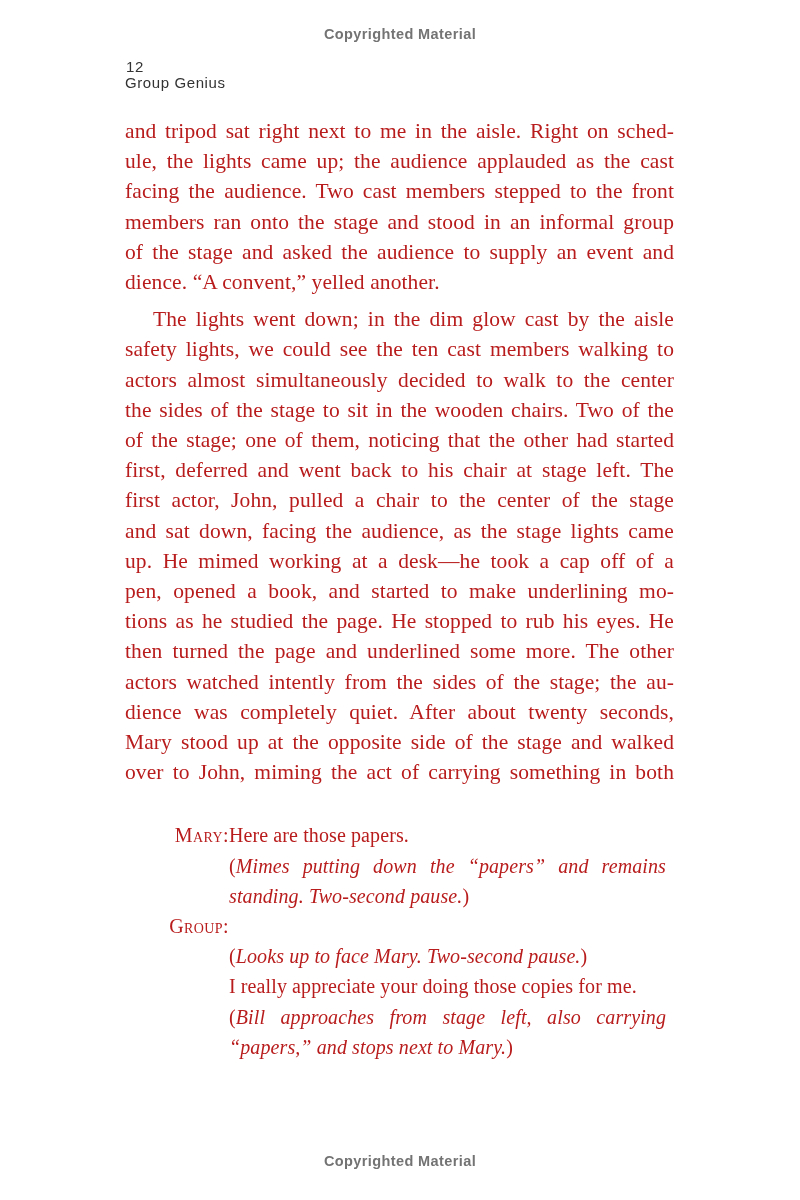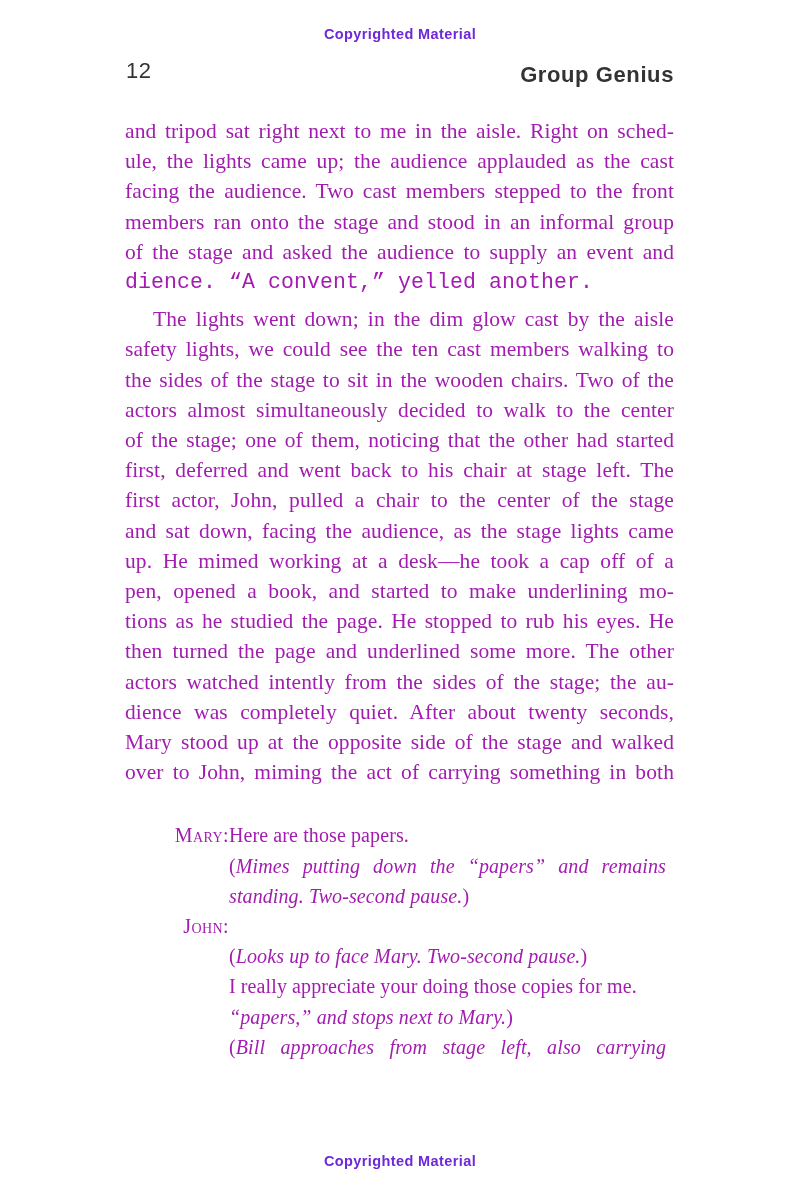--- a/index.html
+++ b/index.html
@@ -17,71 +17,69 @@
   }
   .notice {
     position: absolute;
     left: 0;
     right: 0;
     text-align: center;
     font-family: "Liberation Sans", sans-serif;
     font-weight: bold;
     font-size: 14.5px;
     letter-spacing: 0.4px;
-    color: #6d28d9;
+    color: #737373;
   }
   .notice.top { top: 26px; }
   .notice.bottom { top: 1153px; }
 
   .header-row {
     position: absolute;
     top: 58px;
     left: 125px;
     width: 549px;
     height: 24px;
     font-family: "Liberation Sans", sans-serif;
-    font-size: 22px;
+    font-size: 15px;
     letter-spacing: 0.6px;
     color: #333333;
   }
   .page-number {
     position: absolute;
     left: 1px;
     top: 0;
   }
   .running-head {
     position: absolute;
     left: 0;
     right: 0;
-    top: 4px;
-    text-align: right;
-    font-weight: bold;
+    top: 16px;
+    text-align: left;
   }
 
   .body-text {
     position: absolute;
     left: 125px;
     top: 116px;
     width: 549px;
     font-size: 21.5px;
     line-height: 30.2px;
-    color: #a21caf;
+    color: #b91c1c;
     letter-spacing: 0.1px;
   }
   .paragraph { margin: 0; }
   .paragraph + .paragraph { margin-top: 7px; }
   .line {
     text-align: justify;
     text-align-last: justify;
     white-space: normal;
   }
   .line.last {
     text-align: left;
     text-align-last: left;
-    font-family: Liberation Mono, monospace;
   }
   .line.indent { text-indent: 28px; }
 
   .dialogue {
     margin-top: 33px;
     font-size: 20px;
     line-height: 30.2px;
   }
   .dlg-row { display: flex; }
   .dlg-label {
@@ -120,22 +118,22 @@
         <div class="line">and tripod sat right next to me in the aisle. Right on sched-</div>
         <div class="line">ule, the lights came up; the audience applauded as the cast</div>
         <div class="line">facing the audience. Two cast members stepped to the front</div>
         <div class="line">members ran onto the stage and stood in an informal group</div>
         <div class="line">of the stage and asked the audience to supply an event and</div>
         <div class="line last">dience. “A convent,” yelled another.</div>
       </div>
       <div class="paragraph">
         <div class="line indent">The lights went down; in the dim glow cast by the aisle</div>
         <div class="line">safety lights, we could see the ten cast members walking to</div>
+        <div class="line">actors almost simultaneously decided to walk to the center</div>
         <div class="line">the sides of the stage to sit in the wooden chairs. Two of the</div>
-        <div class="line">actors almost simultaneously decided to walk to the center</div>
         <div class="line">of the stage; one of them, noticing that the other had started</div>
         <div class="line">first, deferred and went back to his chair at stage left. The</div>
         <div class="line">first actor, John, pulled a chair to the center of the stage</div>
         <div class="line">and sat down, facing the audience, as the stage lights came</div>
         <div class="line">up. He mimed working at a desk—he took a cap off of a</div>
         <div class="line">pen, opened a book, and started to make underlining mo-</div>
         <div class="line">tions as he studied the page. He stopped to rub his eyes. He</div>
         <div class="line">then turned the page and underlined some more. The other</div>
         <div class="line">actors watched intently from the sides of the stage; the au-</div>
         <div class="line">dience was completely quiet. After about twenty seconds,</div>
@@ -150,36 +148,36 @@
         </div>
         <div class="dlg-row">
           <div class="dlg-label"></div>
           <div class="dlg-content justify"><span class="seg-roman">(</span><span class="seg-italic">Mimes putting down the “papers” and remains</span></div>
         </div>
         <div class="dlg-row">
           <div class="dlg-label"></div>
           <div class="dlg-content"><span class="seg-italic">standing. Two-second pause.</span><span class="seg-roman">)</span></div>
         </div>
         <div class="dlg-row">
-          <div class="dlg-label">John:</div>
+          <div class="dlg-label">Group:</div>
         </div>
         <div class="dlg-row">
           <div class="dlg-label"></div>
           <div class="dlg-content"><span class="seg-roman">(</span><span class="seg-italic">Looks up to face Mary. Two-second pause.</span><span class="seg-roman">)</span></div>
         </div>
         <div class="dlg-row">
           <div class="dlg-label"></div>
           <div class="dlg-content"><span class="seg-roman">I really appreciate your doing those copies for me.</span></div>
         </div>
         <div class="dlg-row">
           <div class="dlg-label"></div>
-          <div class="dlg-content"><span class="seg-italic">“papers,” and stops next to Mary.</span><span class="seg-roman">)</span></div>
+          <div class="dlg-content justify"><span class="seg-roman">(</span><span class="seg-italic">Bill approaches from stage left, also carrying</span></div>
         </div>
         <div class="dlg-row">
           <div class="dlg-label"></div>
-          <div class="dlg-content justify"><span class="seg-roman">(</span><span class="seg-italic">Bill approaches from stage left, also carrying</span></div>
+          <div class="dlg-content"><span class="seg-italic">“papers,” and stops next to Mary.</span><span class="seg-roman">)</span></div>
         </div>
       </div>
   </div>
 
   <div class="notice bottom">Copyrighted Material</div>
 
 </div>
 
 </body></html>

